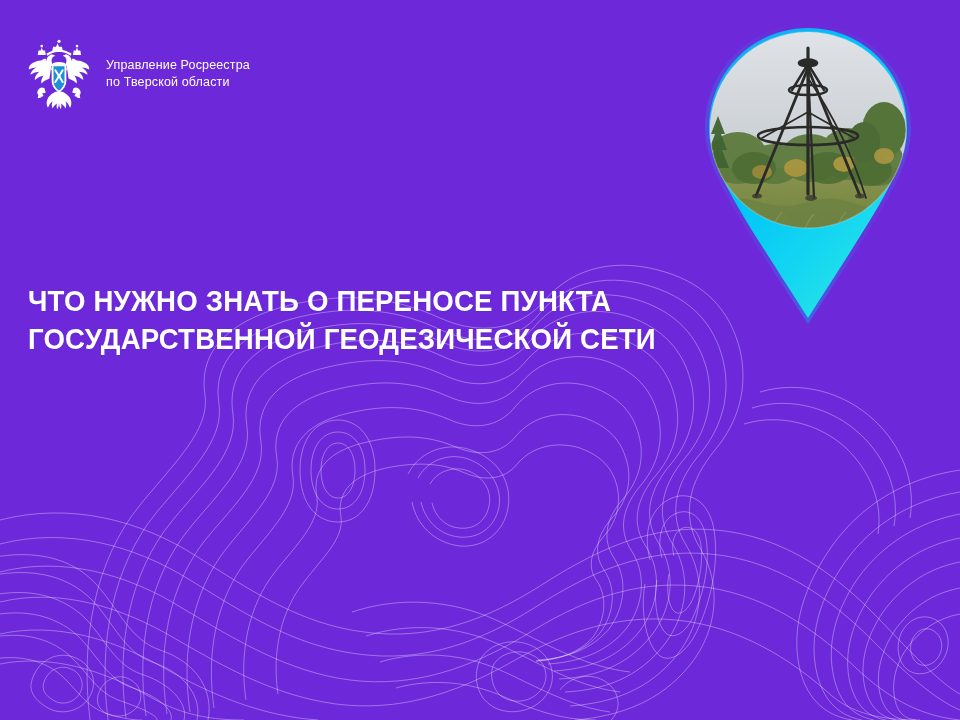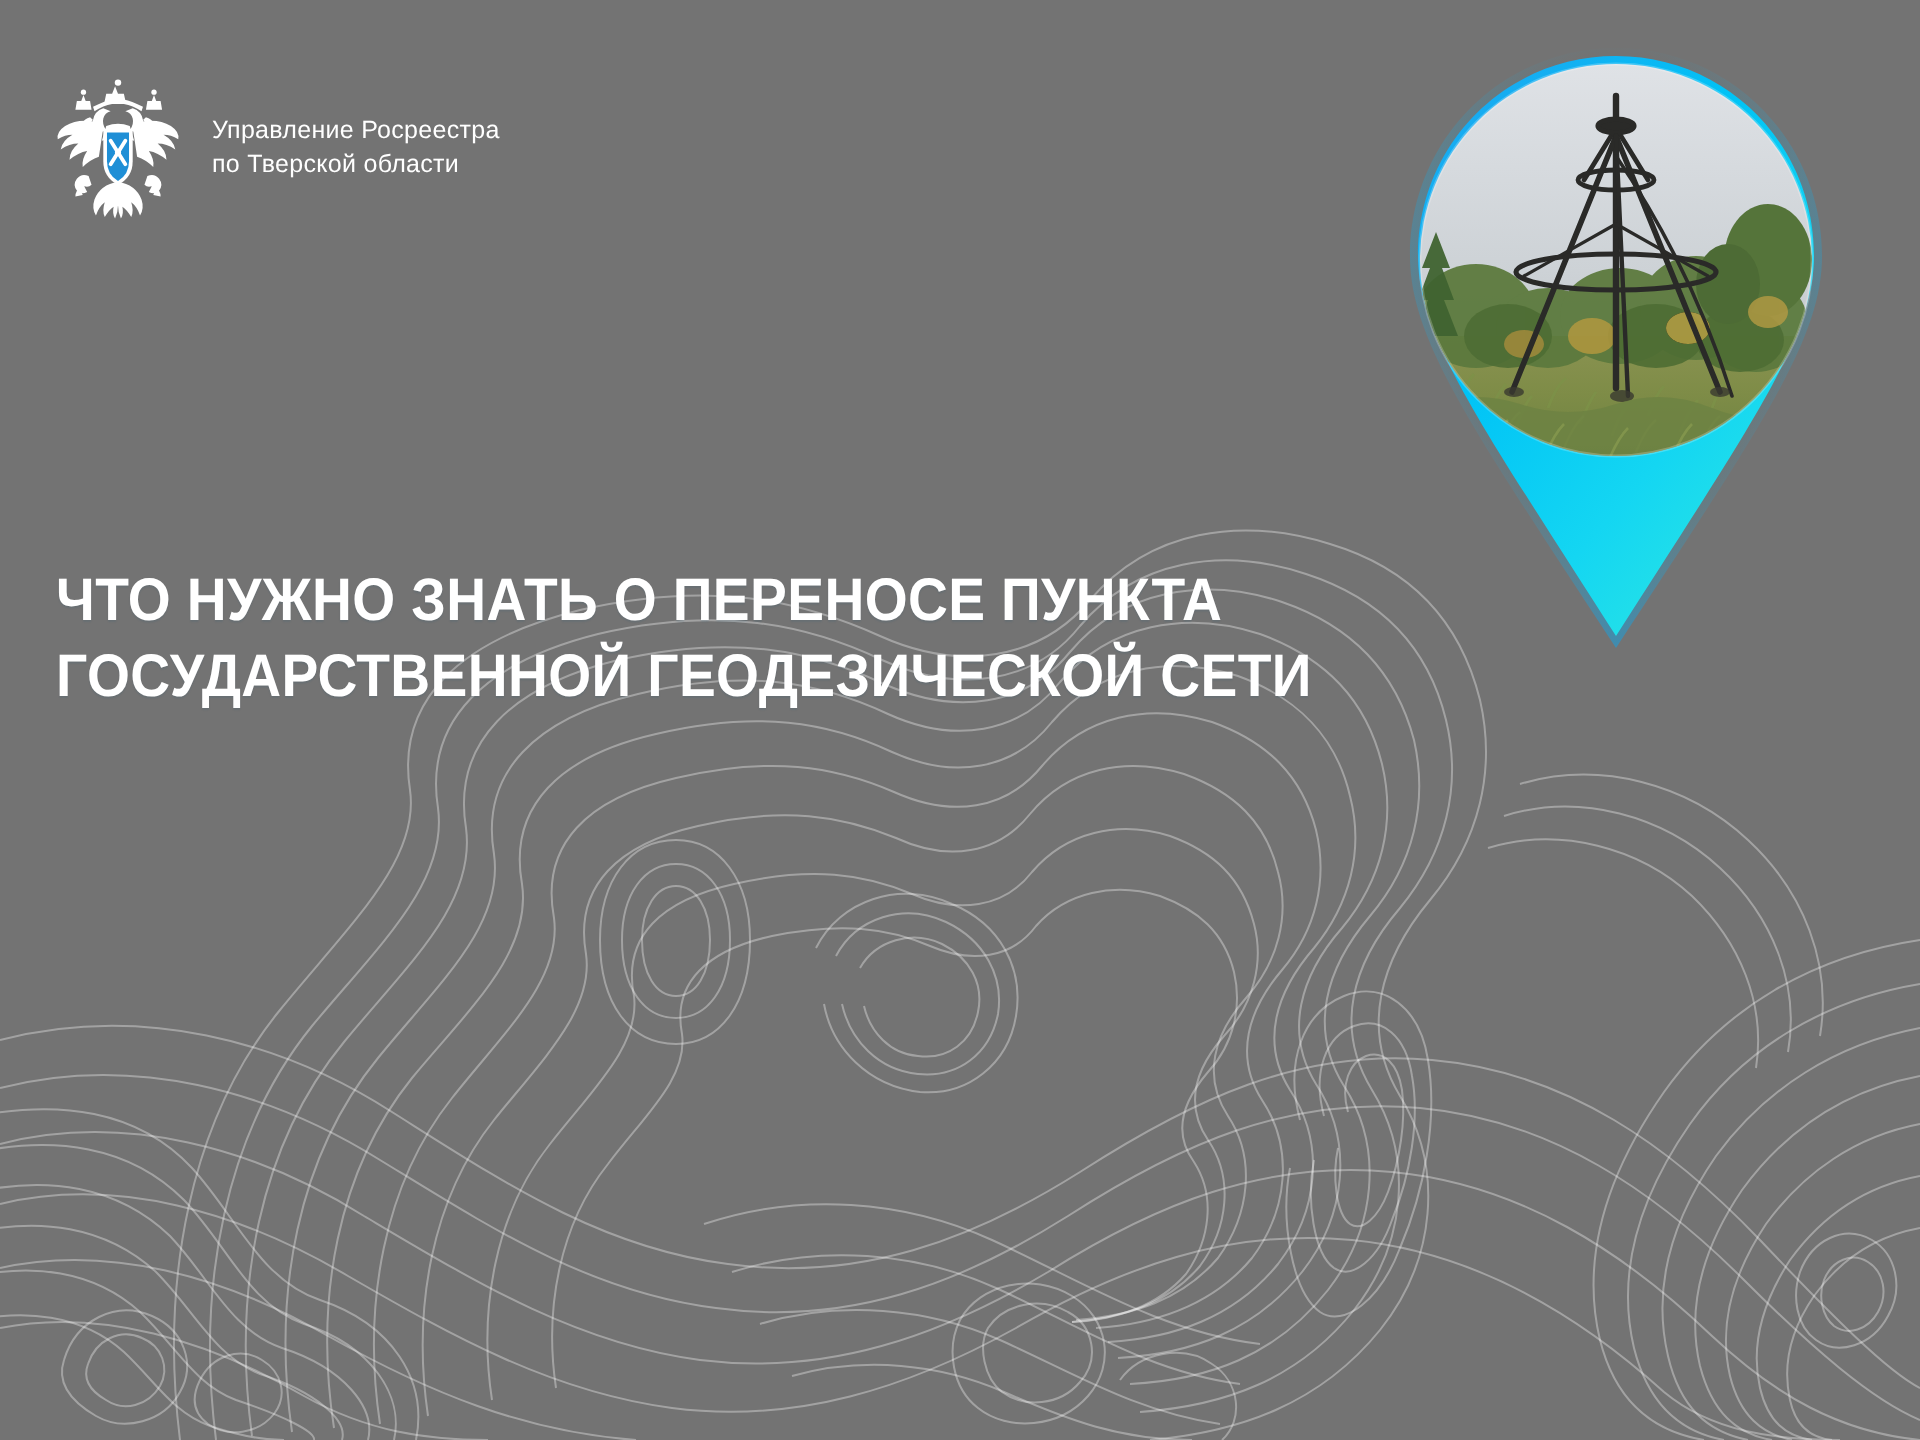--- a/index.html
+++ b/index.html
@@ -5,21 +5,21 @@
   html, body {
     margin: 0;
     padding: 0;
     background: #ffffff;
   }
   #slide {
     position: relative;
     width: 960px;
     height: 720px;
     overflow: hidden;
-    background: #737373;
+    background: #6d28d9;
     font-family: "Liberation Sans", sans-serif;
   }
 
   
   .topo-layer {
     position: absolute;
     left: 0;
     top: 0;
     width: 960px;
     height: 720px;

